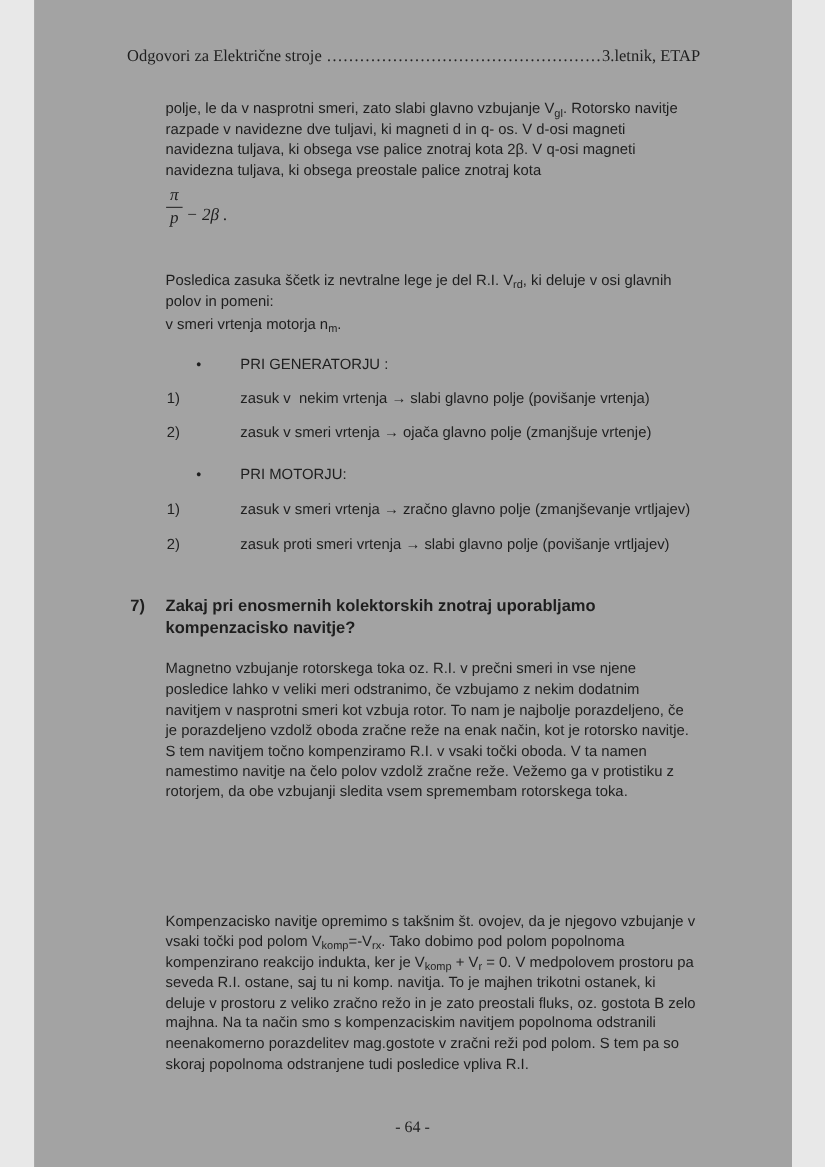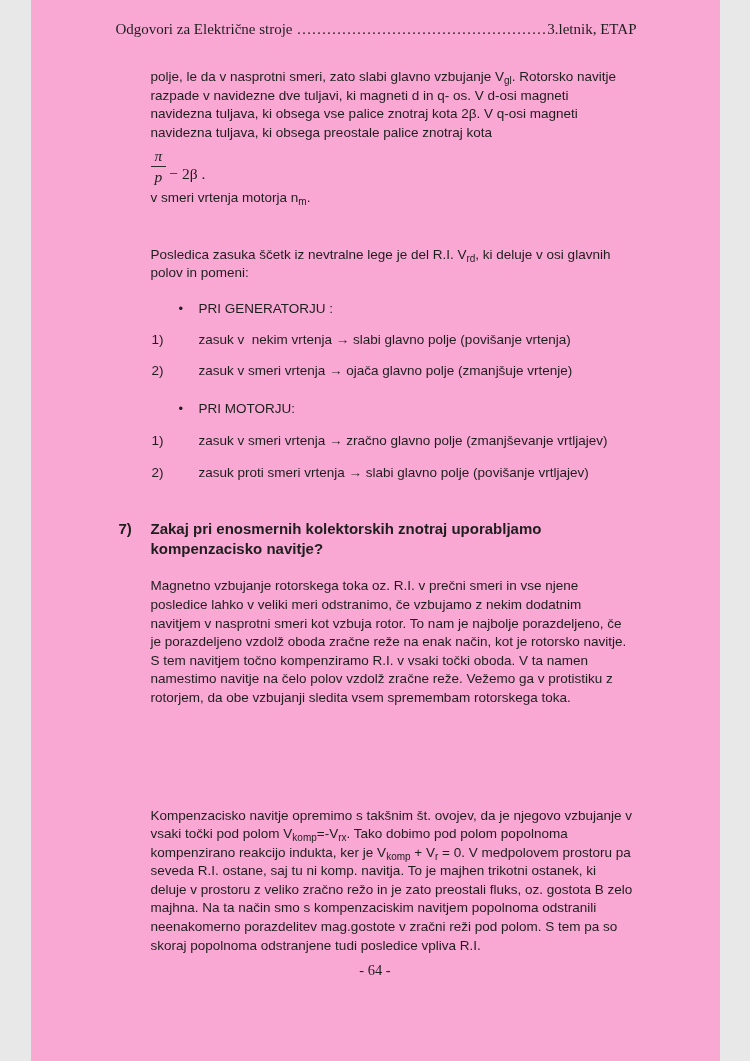--- a/index.html
+++ b/index.html
@@ -1,25 +1,25 @@
 <!DOCTYPE html>
 <html><head>
 <meta charset="utf-8">
 <style>
   html, body { margin: 0; padding: 0; background: #e8e8e8; }
   .page {
     position: relative;
     width: 689px;
     height: 1061px;
     margin: 0 auto;
-    background: #f9a8d4;
+    background: #a3a3a3;
     color: #1e1e1e;
     font-family: "Liberation Sans", sans-serif;
     box-sizing: border-box;
-    padding-top: 20px;
+    padding-top: 42px;
     overflow: hidden;
   }
   
   .header {
     margin: 0 83px 0 85px;
     display: flex;
     align-items: baseline;
     font-family: "Liberation Serif", serif;
     font-size: 15px;
     line-height: 19px;
@@ -46,58 +46,59 @@
     font-family: "Liberation Serif", serif;
     font-style: italic;
     font-size: 15.5px;
     line-height: 1.15;
     margin-right: 3px;
   }
   .frac-num { border-bottom: 1px solid #2a2a2a; padding: 0 4px 1px 4px; }
   .frac-den { padding-top: 1px; }
   .formula-rest {
     font-family: "Liberation Serif", serif;
+    font-style: italic;
     font-size: 15.5px;
     margin-right: 5px;
     white-space: pre;
     margin-top: 16px;
   }
   .formula-tail { white-space: pre-wrap; }
   .p-line2 { margin-top: 3px; }
   .p-lead { margin-top: 38px; }
   
   .list-row { display: flex; }
   .row-gap-a { margin-top: 17px; }
   .row-gap-b { margin-top: 13px; }
   .row-gap-c { margin-top: 12px; }
   .row-gap-d { margin-top: 19px; }
   .row-gap-e { margin-top: 14px; }
   .num-cell  { flex: 0 0 48px; padding-left: 1px; box-sizing: border-box; }
   .bullet-cell { flex: 0 0 48px; padding-left: 28px; box-sizing: border-box; }
   .bullet-dot { font-size: 13px; }
-  .row-text { flex: 1 1 auto; white-space: pre-wrap; }
+  .row-text { flex: 1 1 auto; white-space: pre-wrap; margin-left: 20px; }
   
   .heading7 {
     display: flex;
     margin-left: -32px;
     margin-top: 37px;
     font-weight: bold;
     font-size: 15px;
     line-height: 19.5px;
   }
   .h7-num { flex: 0 0 32px; }
   .h7-title { flex: 1 1 auto; }
   .p-s7a { margin-top: 19px; }
   .p-s7b { margin-top: 7px; }
   .p-s7c { margin-top: 99px; }
   .p-s7d { margin-top: 27px; }
   sub { font-size: 10px; line-height: 0; vertical-align: -3px; }
   
   .footer {
-    margin-top: 7px;
+    margin-top: 40px;
     text-align: center;
     font-family: "Liberation Serif", serif;
     font-size: 14.5px;
   }
 </style>
 </head>
 <body>
 
 <div class="page">
 
@@ -112,23 +113,23 @@
     <p class="para p-intro1">polje, le da v nasprotni smeri, zato slabi glavno vzbujanje V<sub>gl</sub>. Rotorsko navitje razpade v navidezne dve tuljavi, ki magneti d in q- os. V d-osi magneti navidezna tuljava, ki obsega vse palice znotraj kota 2β. V q-osi magneti navidezna tuljava, ki obsega preostale palice znotraj kota</p>
 
     <div class="formula-line">
       <span class="fraction">
         <span class="frac-num">π</span>
         <span class="frac-den">p</span>
       </span>
       <span class="formula-rest">− 2β .</span>
     </div>
 
+    <p class="para p-lead">Posledica zasuka ščetk iz nevtralne lege je del R.I. V<sub>rd</sub>, ki deluje v osi glavnih polov in pomeni:</p>
+
     <p class="para p-line2">v smeri vrtenja motorja n<sub>m</sub>.</p>
-
-    <p class="para p-lead">Posledica zasuka ščetk iz nevtralne lege je del R.I. V<sub>rd</sub>, ki deluje v osi glavnih polov in pomeni:</p>
 
     <div class="list-row row-gap-a">
       <span class="bullet-cell"><span class="bullet-dot">•</span></span>
       <span class="row-text">PRI GENERATORJU :</span>
     </div>
     <div class="list-row row-gap-b">
       <span class="num-cell">1)</span>
       <span class="row-text">zasuk v  nekim vrtenja → slabi glavno polje (povišanje vrtenja)</span>
     </div>
     <div class="list-row row-gap-c">

